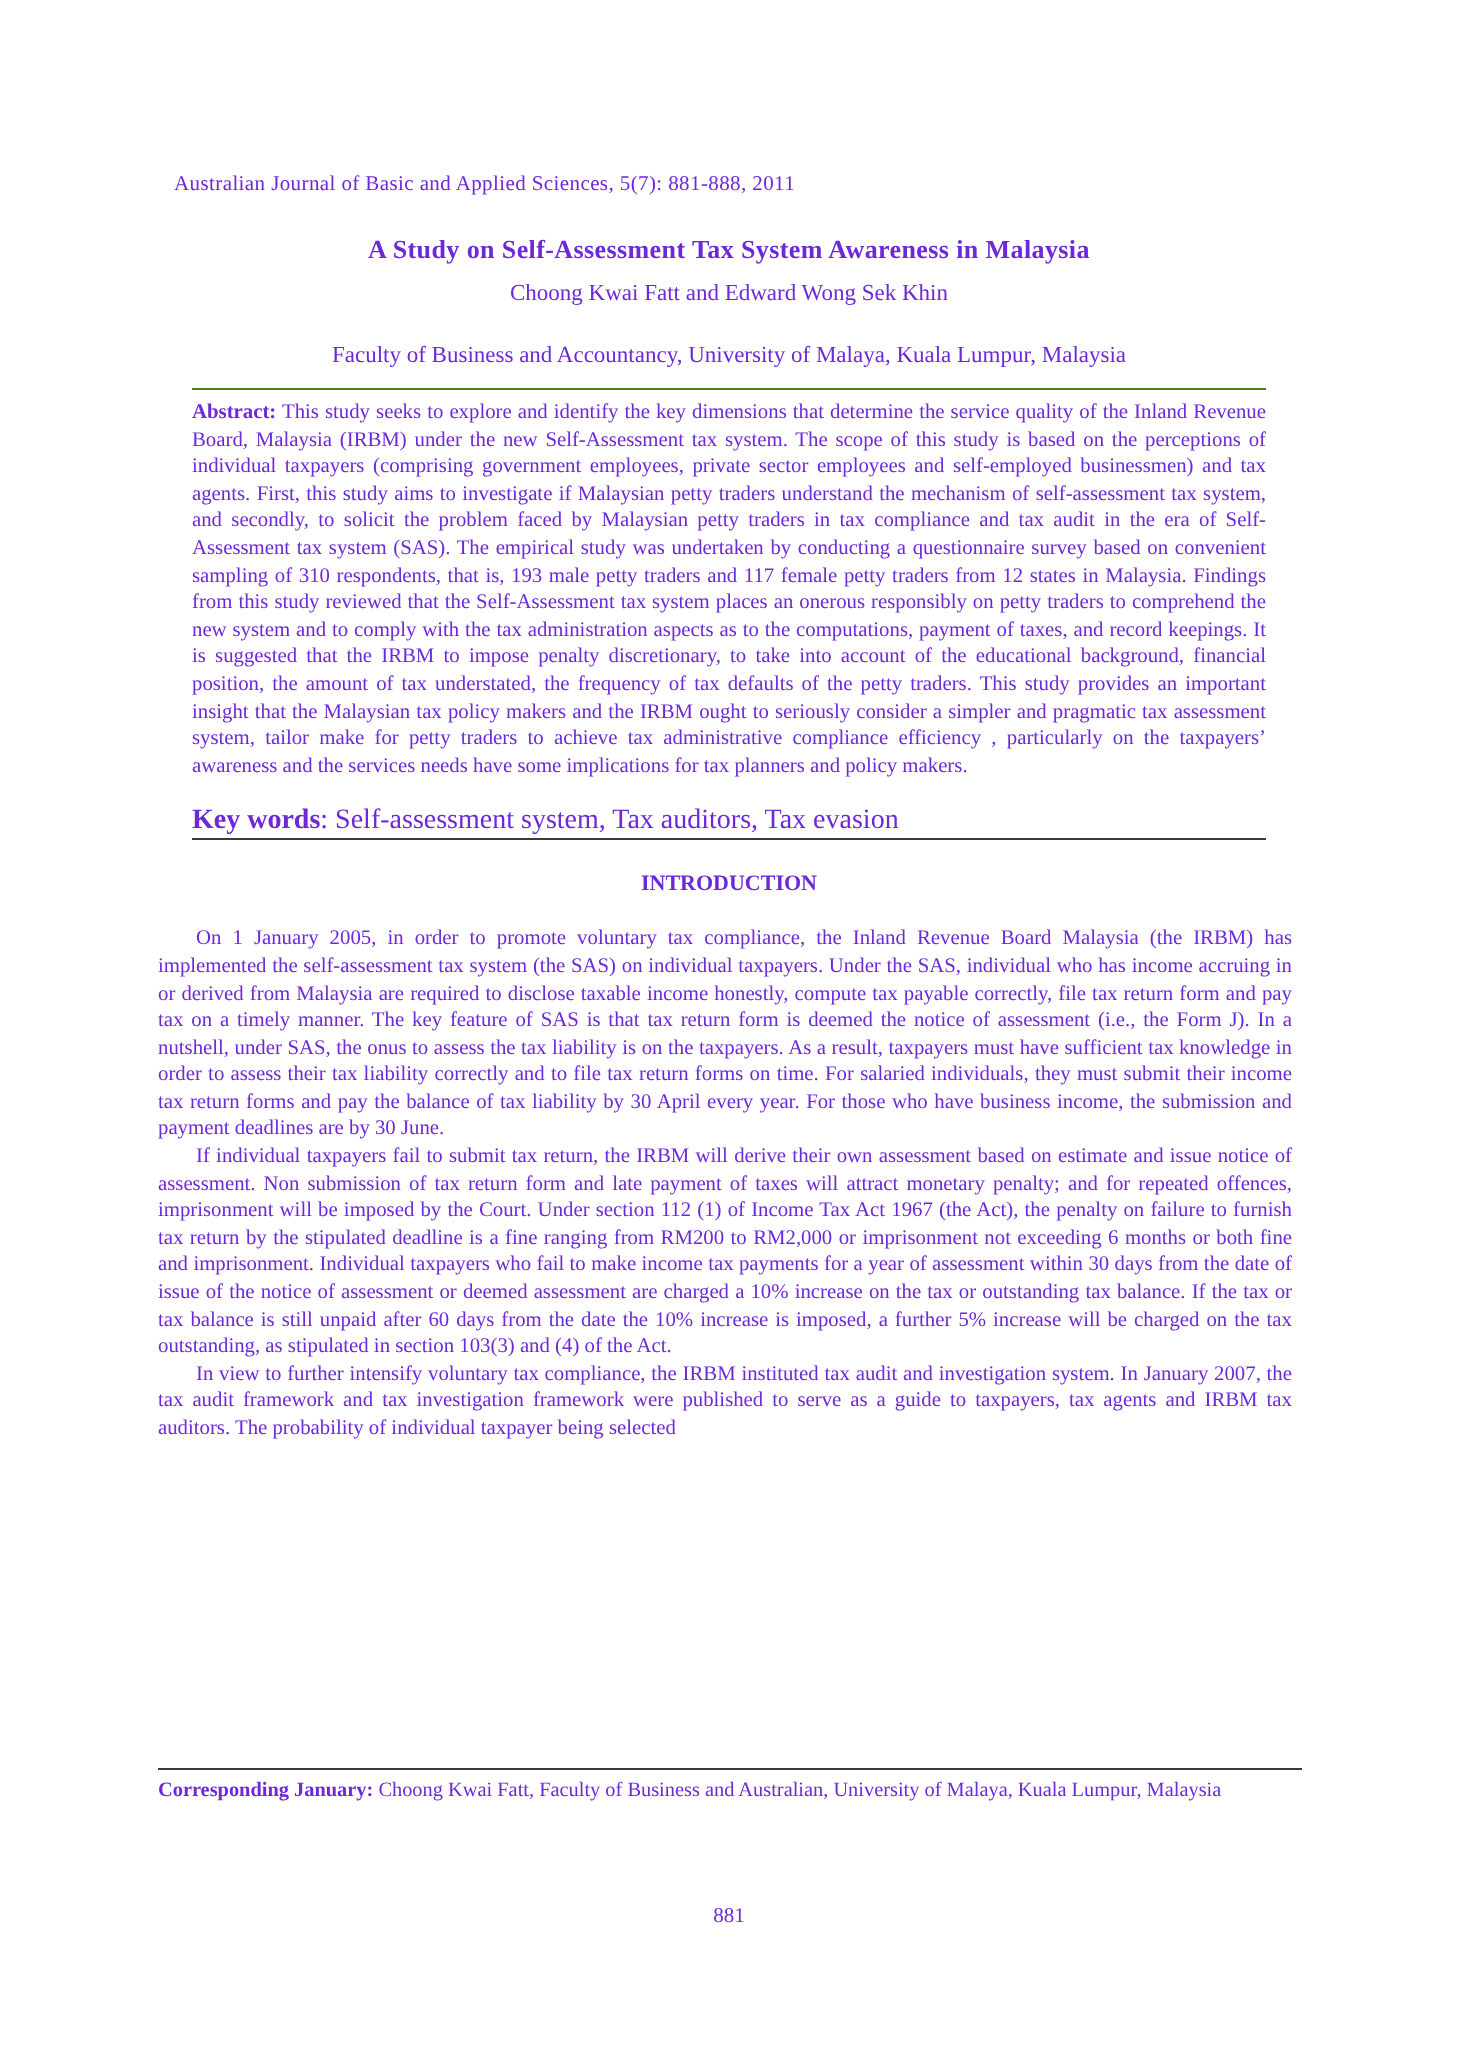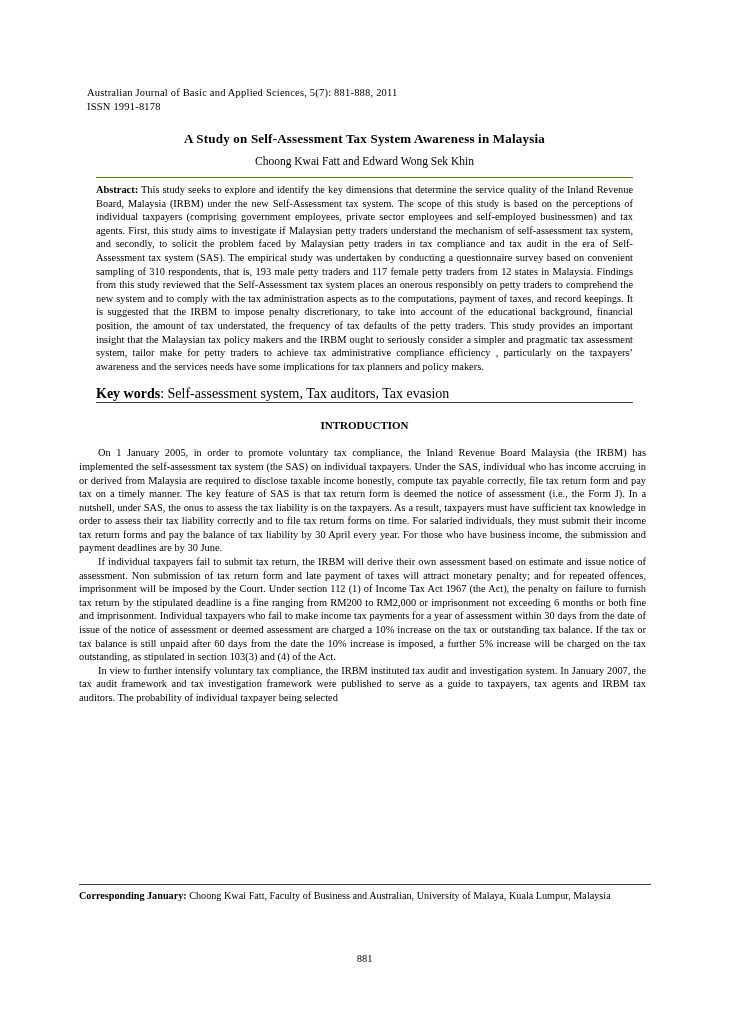--- a/index.html
+++ b/index.html
@@ -5,21 +5,21 @@
   html, body {
     margin: 0;
     padding: 0;
     background: #ffffff;
   }
   .page {
     position: relative;
     width: 729px;
     height: 1030px;
     background: #ffffff;
-    color: #000000;
+    color: #6d28d9;
     font-family: "Liberation Serif", "DejaVu Serif", serif;
     overflow: hidden;
     box-sizing: border-box;
     padding-top: 86px;
   }
   .journal-header {
     margin-left: 87px;
     font-size: 10.5px;
     line-height: 14px;
     letter-spacing: 0.2px;
@@ -104,27 +104,27 @@
     font-size: 10.5px;
   }
 </style>
 </head>
 <body>
 
 <div class="page">
 
   <div class="journal-header">
     <div>Australian Journal of Basic and Applied Sciences, 5(7): 881-888, 2011</div>
-    <div>ISSN 1991-8178</div>
   </div>
 
   <div class="paper-title">A Study on Self-Assessment Tax System Awareness in Malaysia</div>
 
   <div class="paper-authors">Choong Kwai Fatt and Edward Wong Sek Khin</div>
 
+  <div class="paper-affiliation">Faculty of Business and Accountancy, University of Malaya, Kuala Lumpur, Malaysia</div>
 
   <div class="abstract-wrap">
     <p><span class="b">Abstract:</span><span> This study seeks to explore and identify the key dimensions that determine the service quality of the Inland Revenue Board, Malaysia (IRBM) under the new Self-Assessment tax system. The scope of this study is based on the perceptions of individual taxpayers (comprising government employees, private sector employees and self-employed businessmen) and tax agents. First, this study aims to investigate if Malaysian petty traders understand the mechanism of self-assessment tax system, and secondly, to solicit the problem faced by Malaysian petty traders in tax compliance and tax audit in the era of Self-Assessment tax system (SAS). The empirical study was undertaken by conducting a questionnaire survey based on convenient sampling of 310 respondents, that is, 193 male petty traders and 117 female petty traders from 12 states in Malaysia. Findings from this study reviewed that the Self-Assessment tax system places an onerous responsibly on petty traders to comprehend the new system and to comply with the tax administration aspects as to the computations, payment of taxes, and record keepings. It is suggested that the IRBM to impose penalty discretionary, to take into account of the educational background, financial position, the amount of tax understated, the frequency of tax defaults of the petty traders. This study provides an important insight that the Malaysian tax policy makers and the IRBM ought to seriously consider a simpler and pragmatic tax assessment system, tailor make for petty traders to achieve tax administrative compliance efficiency , particularly on the taxpayers’ awareness and the services needs have some implications for tax planners and policy makers.</span></p>
   </div>
 
   <div class="keywords-line">
     <span class="b">Key words</span><span>: Self-assessment system, Tax auditors, Tax evasion</span>
   </div>
 
   <div class="section-heading">INTRODUCTION</div>

